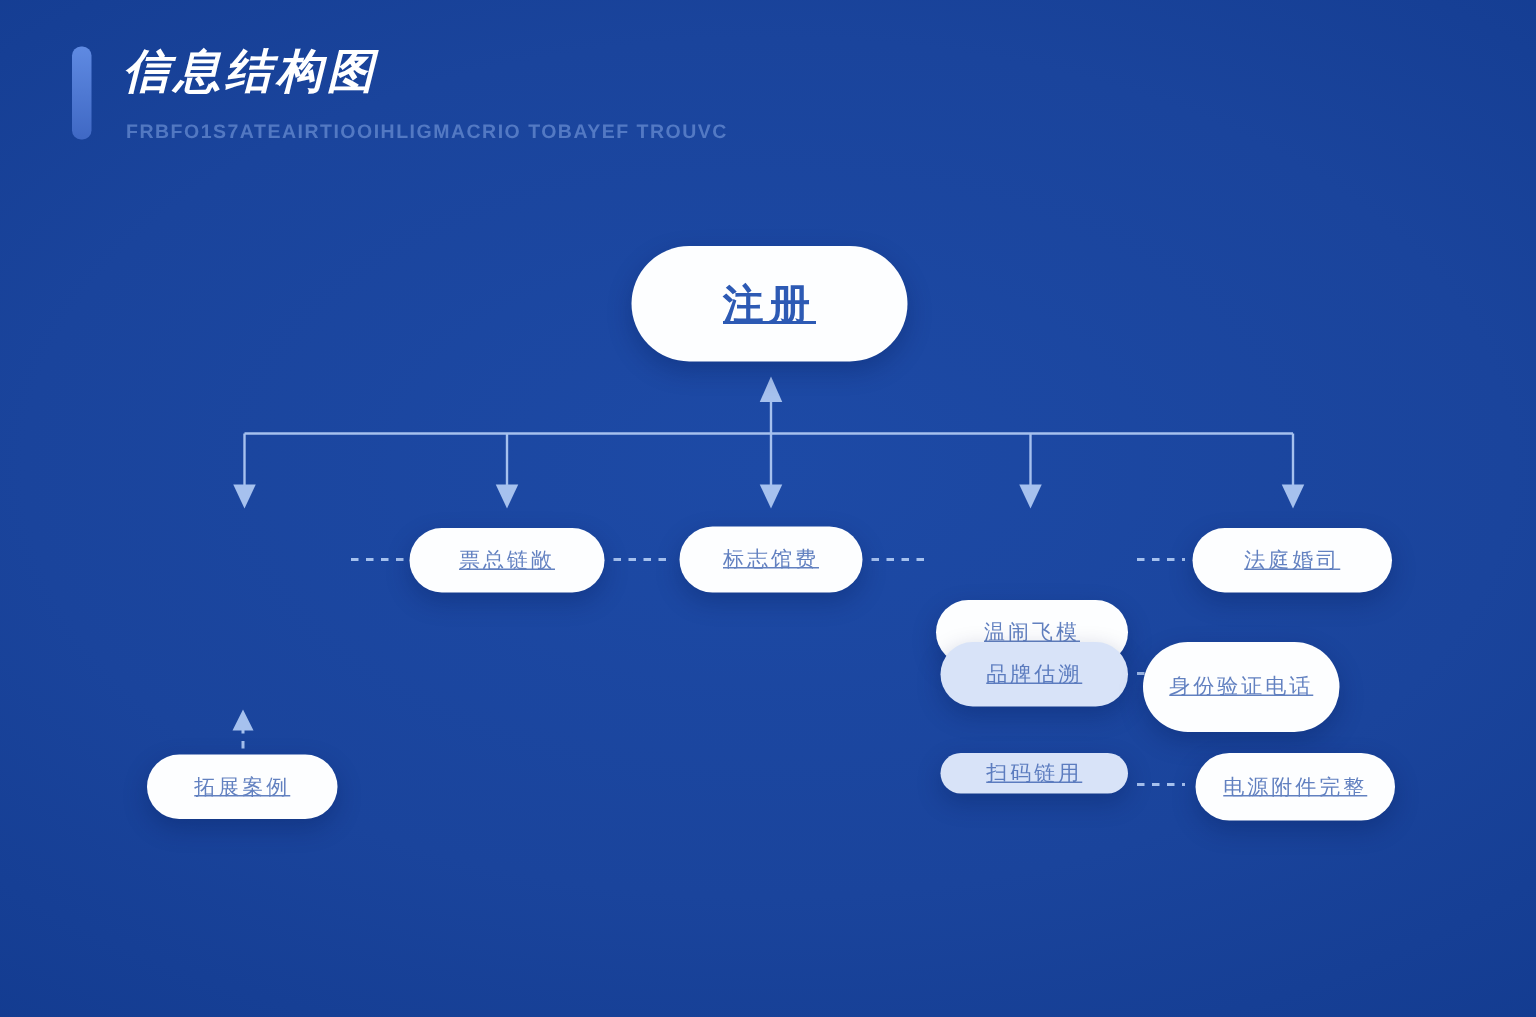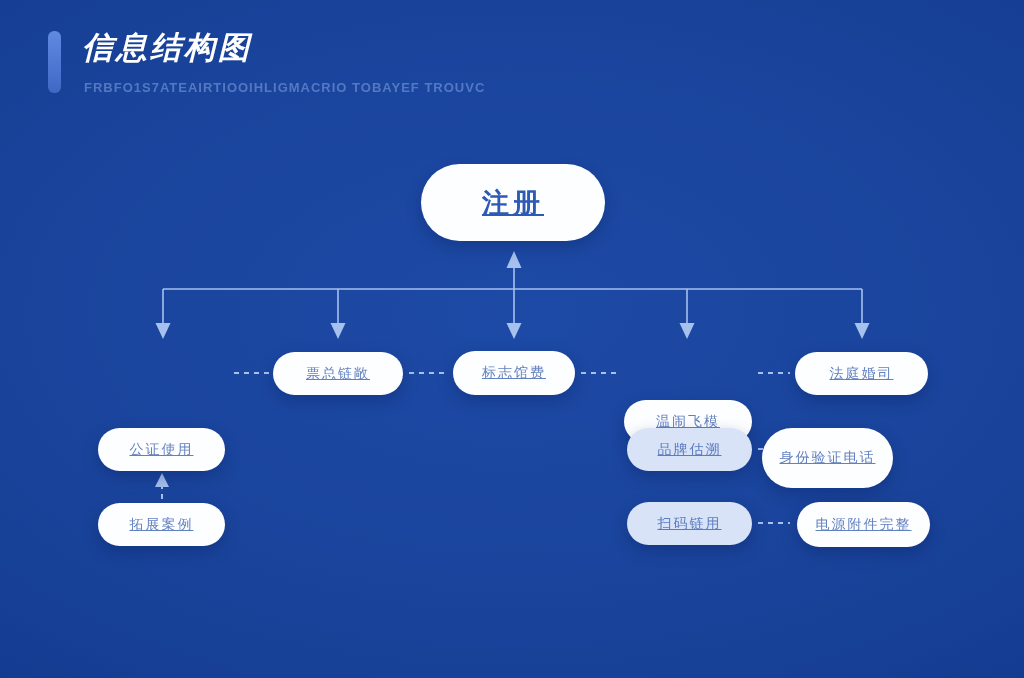--- a/index.html
+++ b/index.html
@@ -45,21 +45,21 @@
   .n-l1-2 { left:273px; top:352px; width:130px; height:43px; }
   .n-l1-3 { left:453px; top:351px; width:122px; height:44px; }
   .n-l1-4 { left:624px; top:356px; width:128px; height:43px;margin-top:44px; }
   .n-l1-5 { left:795px; top:352px; width:133px; height:43px; }
 
   .n-left-2 { left:98px; top:428px; width:127px; height:43px; }
   .n-left-3 { left:98px; top:503px; width:127px; height:43px; }
 
   .n-r2-a { left:627px; top:428px; width:125px; height:43px; }
   .n-r2-b { left:762px; top:428px; width:131px; height:60px; }
-  .n-r3-a { left:627px; top:502px; width:125px; height:43px; }
+  .n-r3-a { left:627px; top:502px; width:125px; height:27px; }
   .n-r3-b { left:797px; top:502px; width:133px; height:45px; }
 
   svg.connectors { position:absolute; left:0; top:0; width:1024px; height:678px; pointer-events:none; }
 </style>
 </head>
 <body>
 
 <div class="stage">
 
   <div class="accent-bar"></div>
@@ -114,23 +114,20 @@
   <div class="pill n-l1-2">
     <span class="lbl">票总链敞</span>
   </div>
   <div class="pill n-l1-4">
     <span class="lbl">温闹飞模</span>
   </div>
   <div class="pill n-l1-5">
     <span class="lbl">法庭婚司</span>
   </div>
 
-  <div class="pill n-left-2">
-    <span class="lbl">公证使用</span>
-  </div>
   <div class="pill light n-r2-a">
     <span class="lbl">品牌估溯</span>
   </div>
 
   <div class="pill n-left-3">
     <span class="lbl">拓展案例</span>
   </div>
   <div class="pill n-r2-b">
     <span class="lbl">身份验证电话</span>
   </div>

